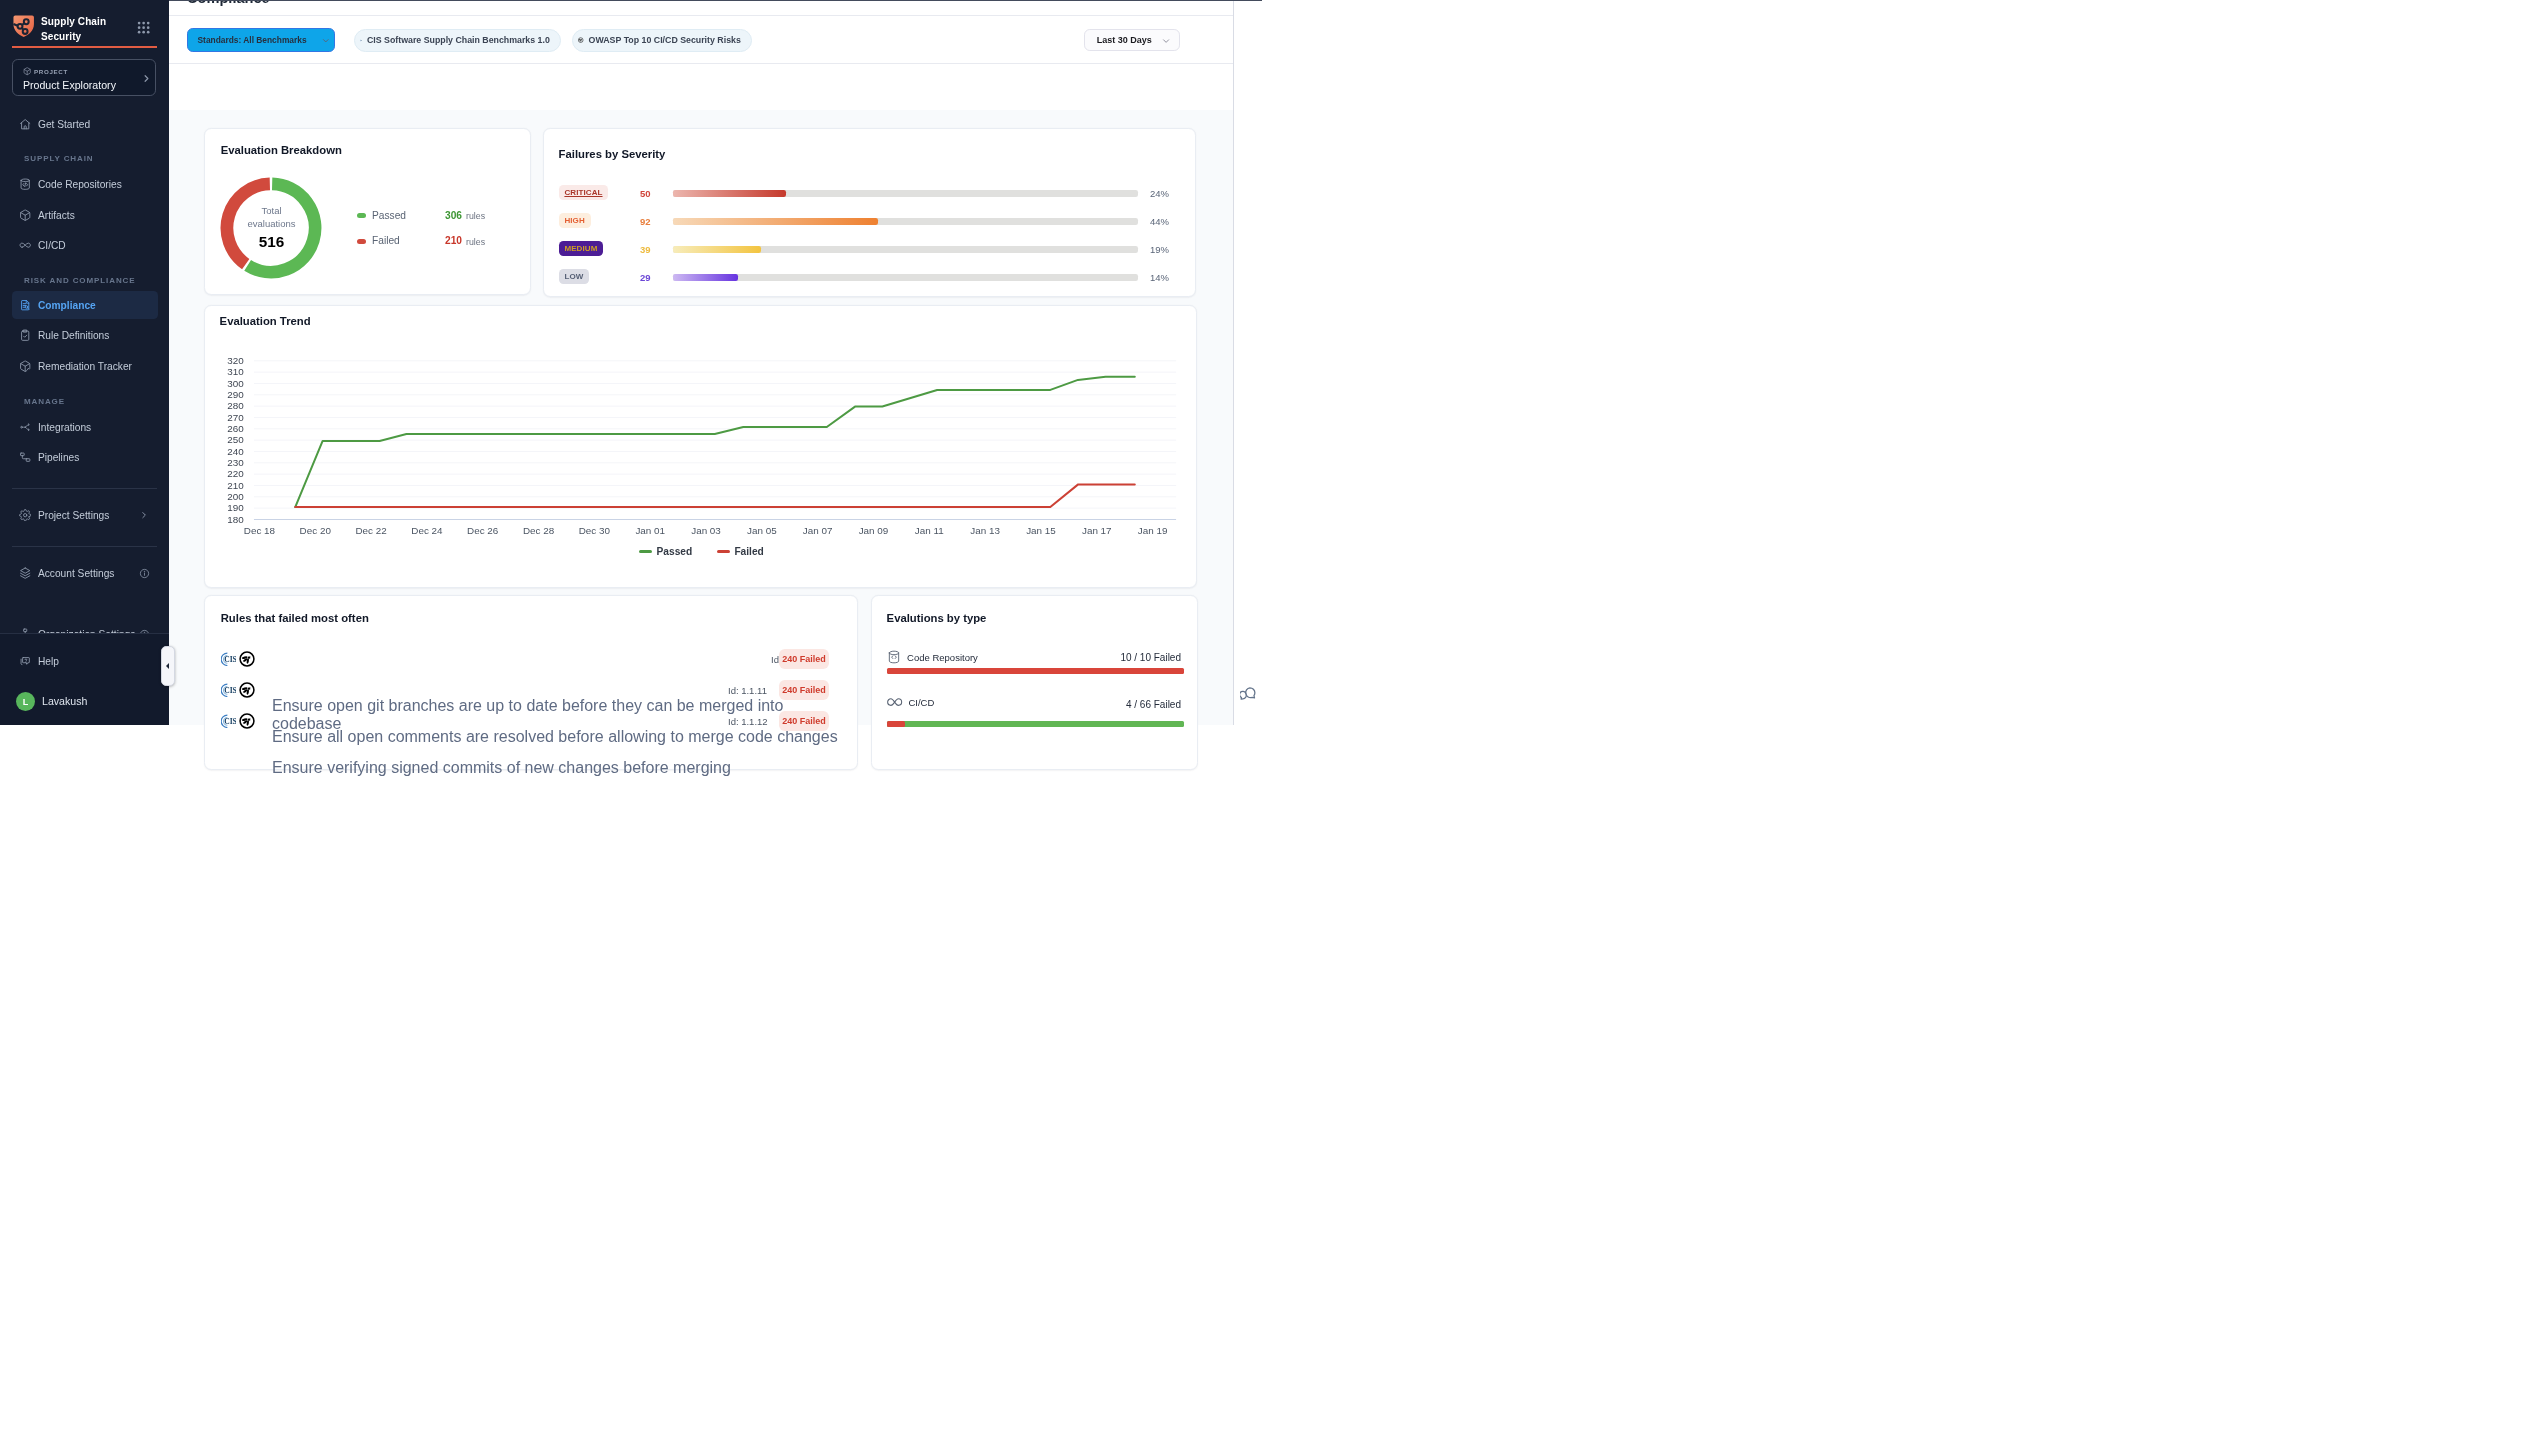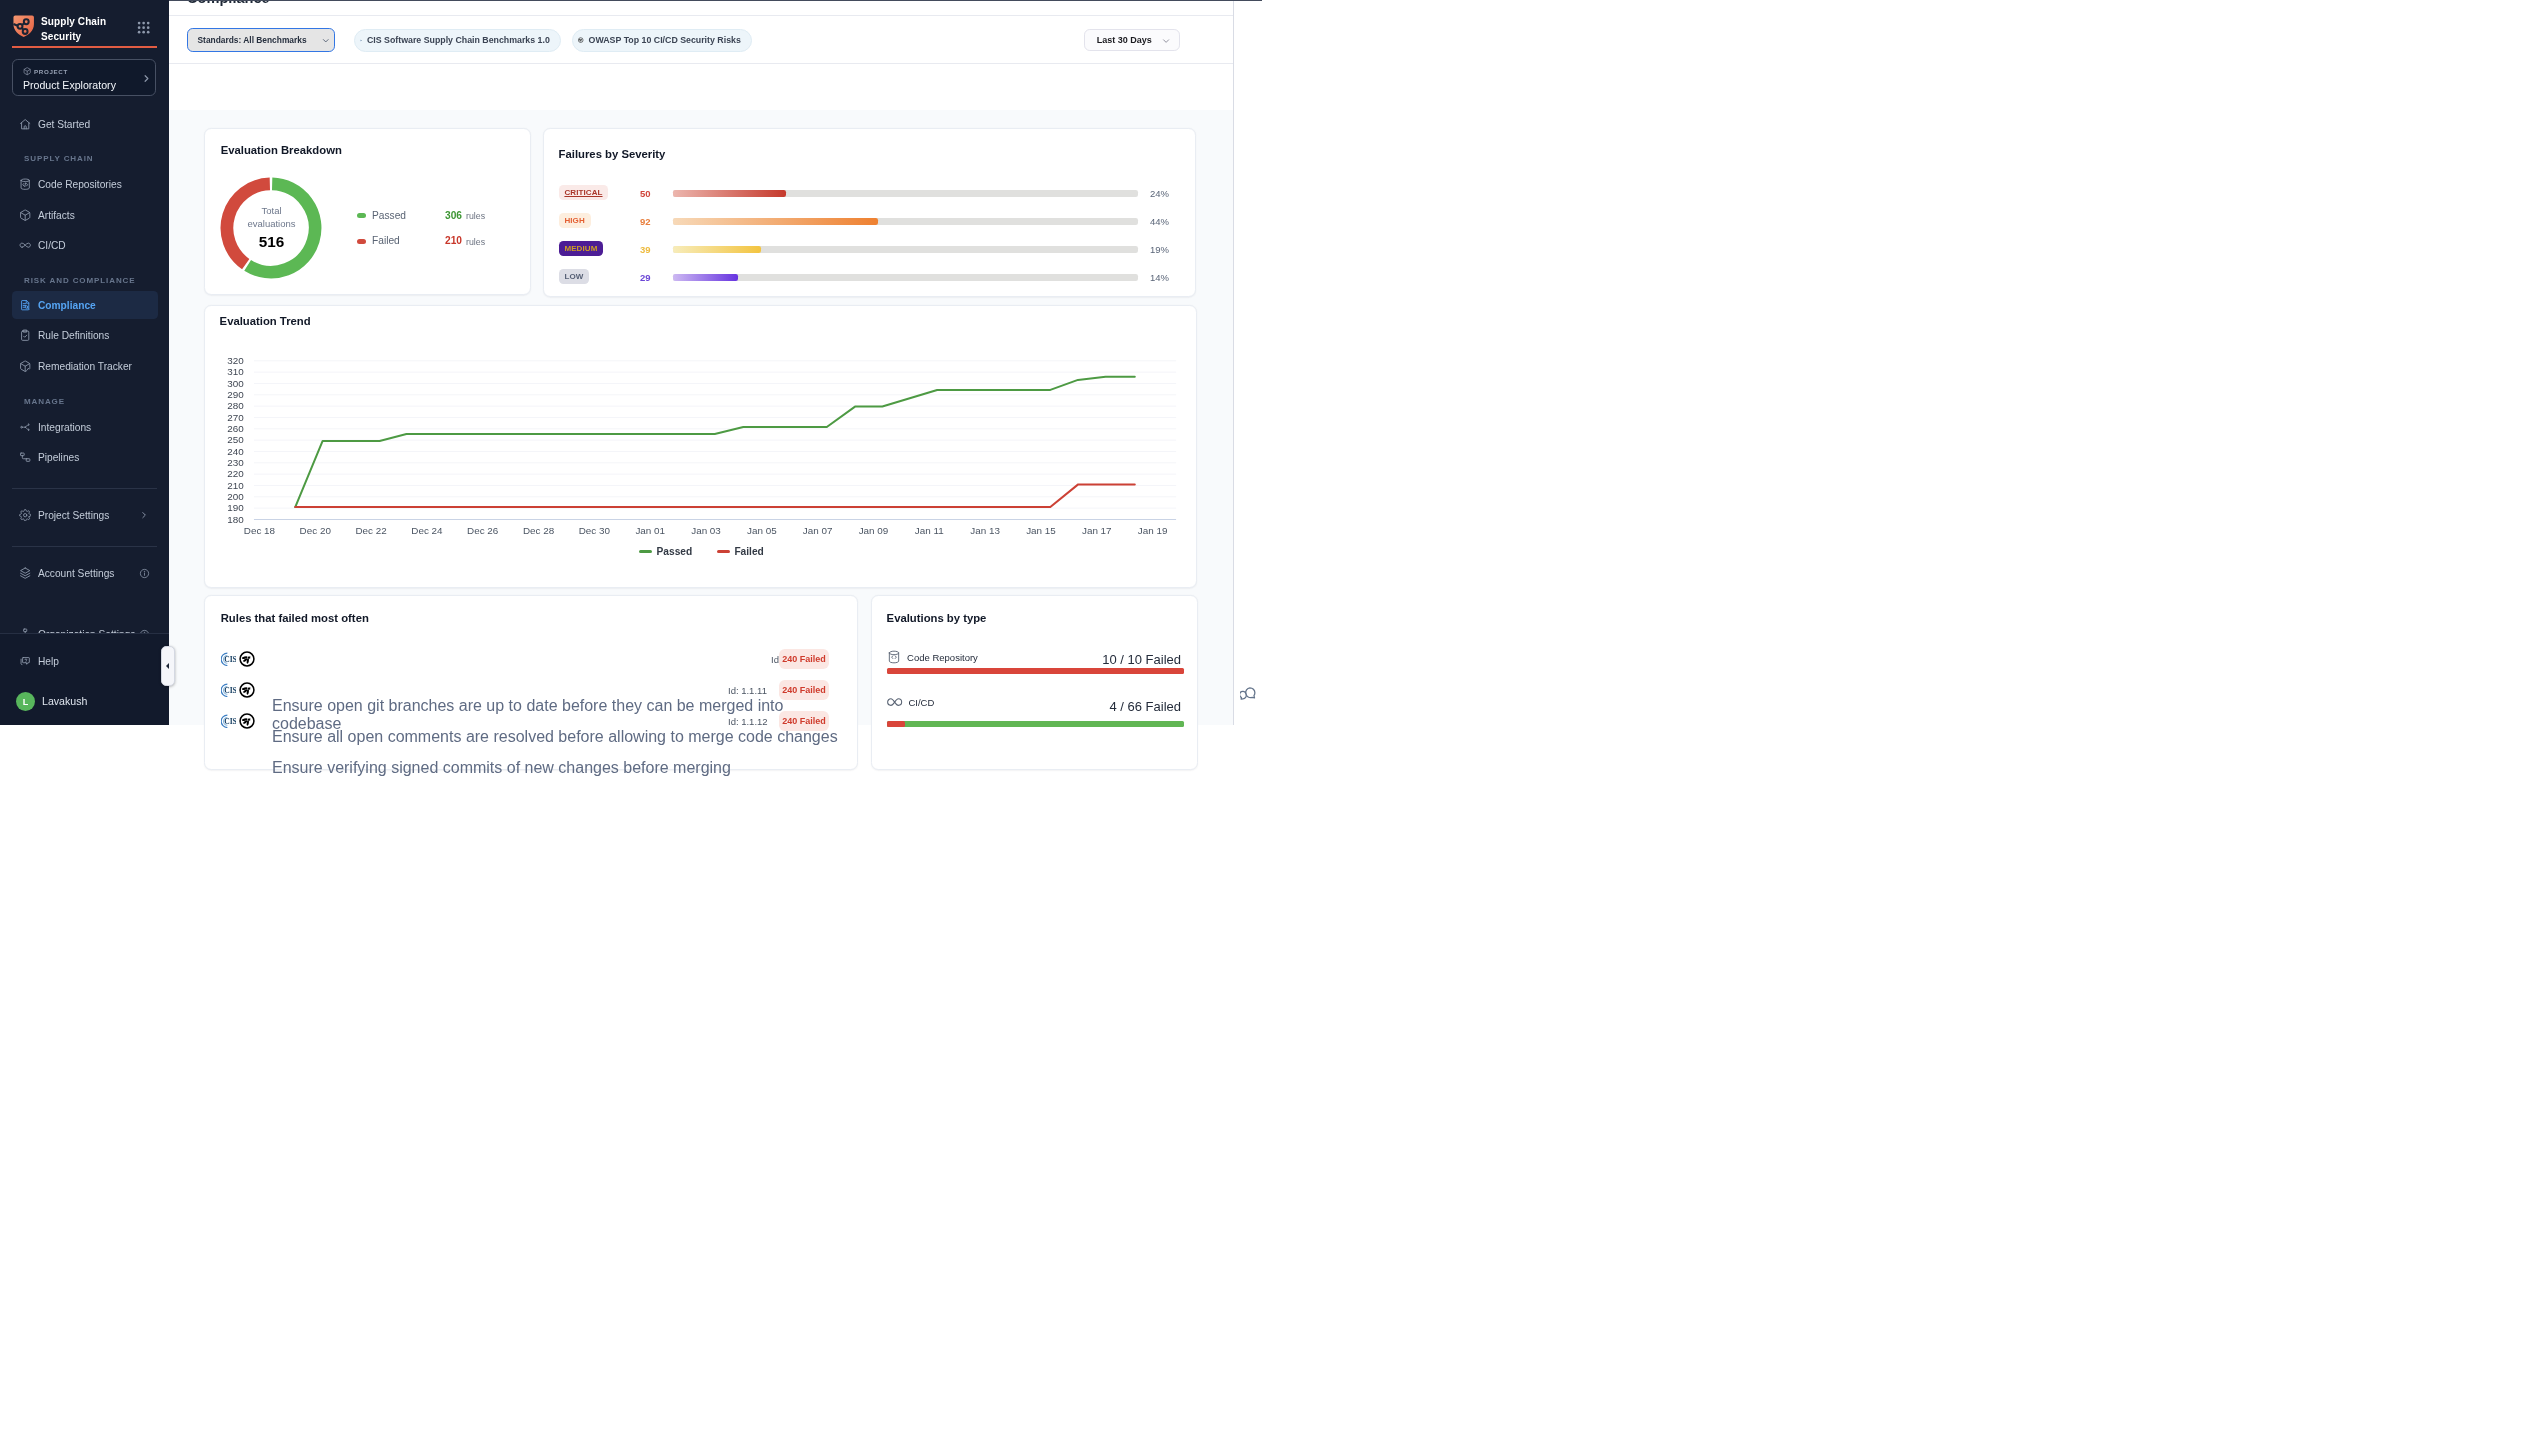--- a/index.html
+++ b/index.html
@@ -26,21 +26,21 @@
 
 
 #rightstrip { position:absolute; left:1233px; top:0; width:29px; height:725px; background:#fff; border-left:0.7px solid #d9dce5; z-index:4; }
 
 
 #main { position:absolute; left:169px; top:0; width:1064px; height:725px; background:#fff; }
 #topline { position:absolute; left:0; top:0; width:1093px; height:0.7px; background:#434b5c; z-index:9; }
 #header { position:absolute; left:0; top:0; width:1064px; height:16px; border-bottom:0.7px solid #e8eaf0; overflow:hidden; }
 #header h1 { position:absolute; left:18px; top:-10.2px; font-size:14.6px; font-weight:bold; color:#1f2937; }
 #filterbar { position:absolute; left:0; top:16px; width:1064px; height:48px; border-bottom:0.7px solid #e8eaf0; }
-#stddrop { position:absolute; left:18px; top:11.7px; width:148px; height:24.5px; border:1.1px solid #3276e4; border-radius:5.8px; background:#e5e5e5; font-size:8.4px; font-weight:bold; color:#27303f; display:flex; align-items:center; padding-left:9.5px; white-space:nowrap; }
+#stddrop { position:absolute; left:18px; top:11.7px; width:148px; height:24.5px; border:1.1px solid #3276e4; border-radius:5.8px; background:#0ea5e9; font-size:8.4px; font-weight:bold; color:#27303f; display:flex; align-items:center; padding-left:9.5px; white-space:nowrap; }
 #stddrop svg { position:absolute; right:3.7px; top:7.3px; }
 .fpill { position:absolute; top:13px; height:22.6px; background:#edf5fa; border:0.7px solid #dfecf4; border-radius:11.7px; display:flex; align-items:center; gap:5.1px; font-size:8.8px; font-weight:bold; color:#3b4454; padding:0 10.2px 0 5.1px; white-space:nowrap; }
 #lastdays { position:absolute; left:915px; top:13px; width:96px; height:22px; background:#fbfbfd; border:0.7px solid #e3e3ec; border-radius:5.8px; display:flex; align-items:center; font-size:9px; font-weight:bold; color:#1b1b20; padding-left:11.7px; }
 #lastdays svg { position:absolute; right:8px; top:5.8px; }
 #tabsrow { position:absolute; left:0; top:64px; width:1064px; height:46px; background:#fff; }
 .tab { position:absolute; top:20px; }
 #content { position:absolute; left:0; top:110px; width:1064px; height:615px; background:#f8fafc; }
 
 .card { position:absolute; background:#fff; border:0.7px solid #e9edf3; border-radius:7.3px; box-shadow:0 0.7px 1.5px rgba(16,24,40,.05); }
 .ctitle { position:absolute; font-size:11.3px; font-weight:bold; color:#111827; }
@@ -53,21 +53,21 @@
 .sevpct { position:absolute; font-size:9.5px; color:#5a6578; }
 
 
 .rrow { position:absolute; display:flex; align-items:center; }
 .rtext { font-size:16px; color:#5f6b83;margin-top:44px; }
 .rid { position:absolute; font-size:9.5px; color:#4b5563; }
 .rpill { position:absolute; width:50px; height:20px; background:#fbe7e3; border-radius:5.8px; color:#cf3b2c; font-size:9px; font-weight:bold; display:flex; align-items:center; justify-content:center; white-space:nowrap; }
 
 
 .etype-label { font-size:9.5px; color:#242c3b; }
-.etype-count { position:absolute; font-size:13px; color:#242c3b; }
+.etype-count { position:absolute; font-size:10px; color:#242c3b; }
 .ebar { position:absolute; height:5.8px; border-radius:1.5px; }
 </style>
 </head>
 <body>
 
 <div id="main">
   <div id="header">
       <h1>Compliance</h1>
     </div>
   <div id="filterbar">

